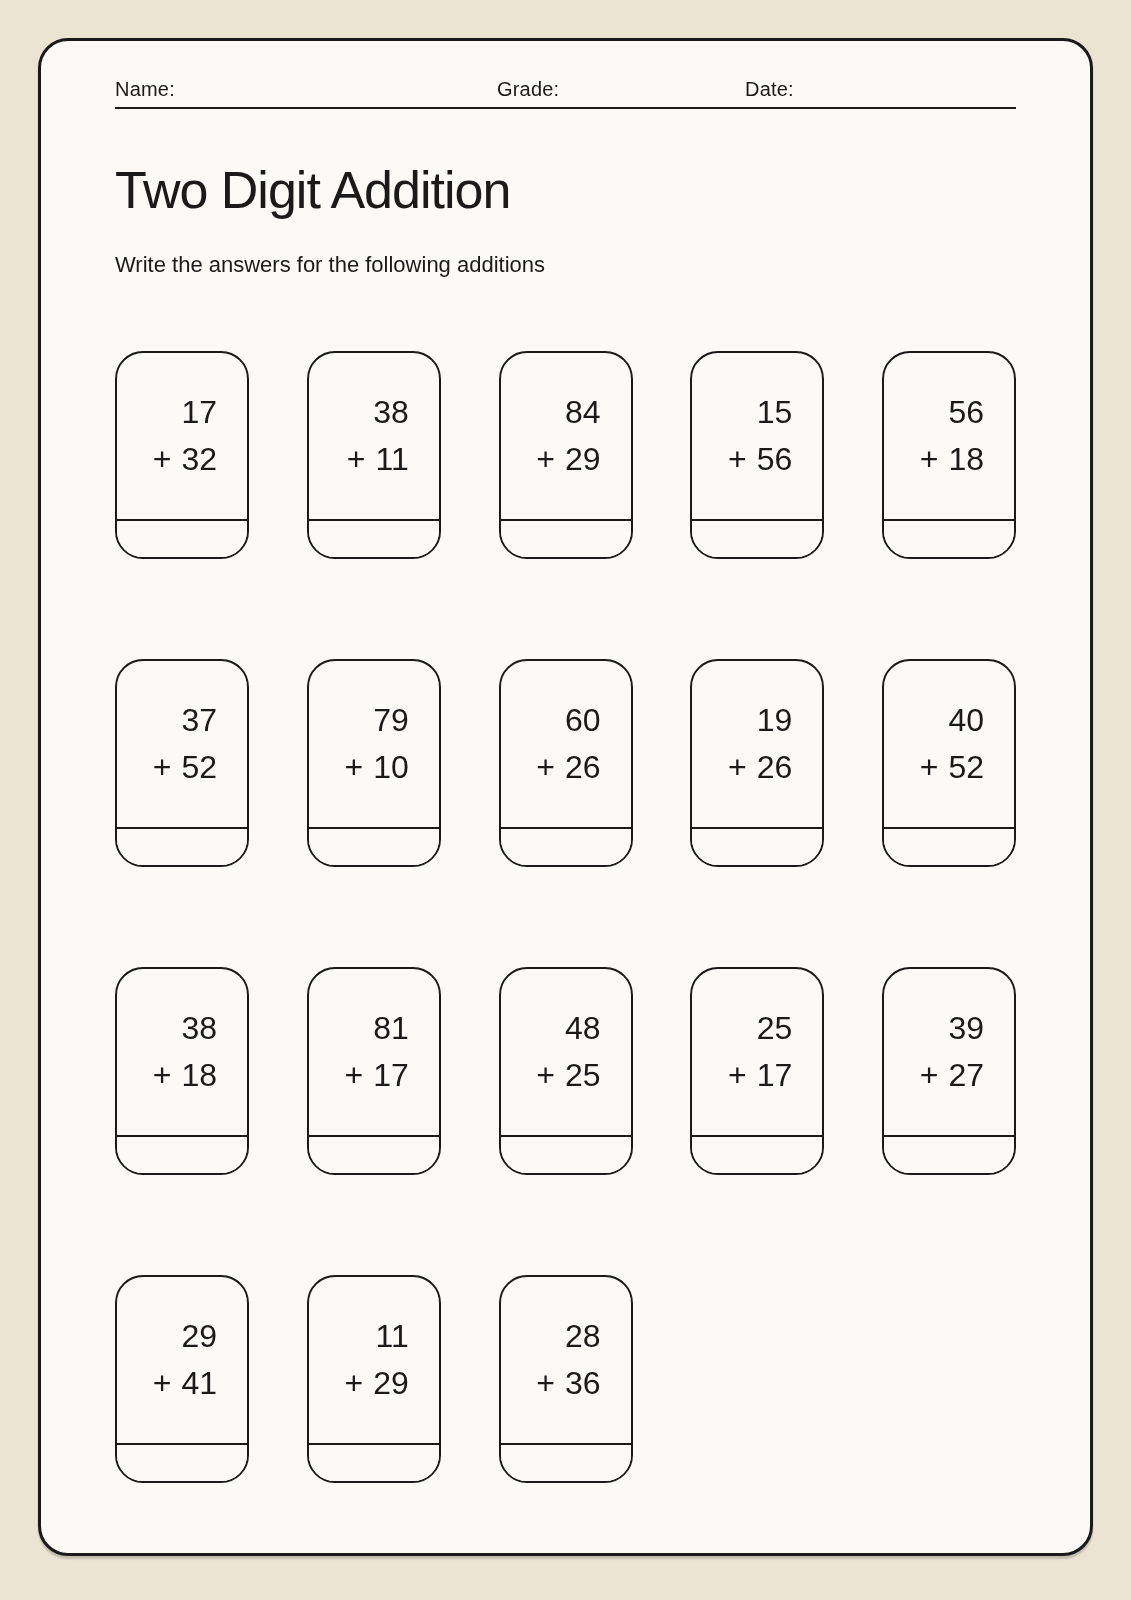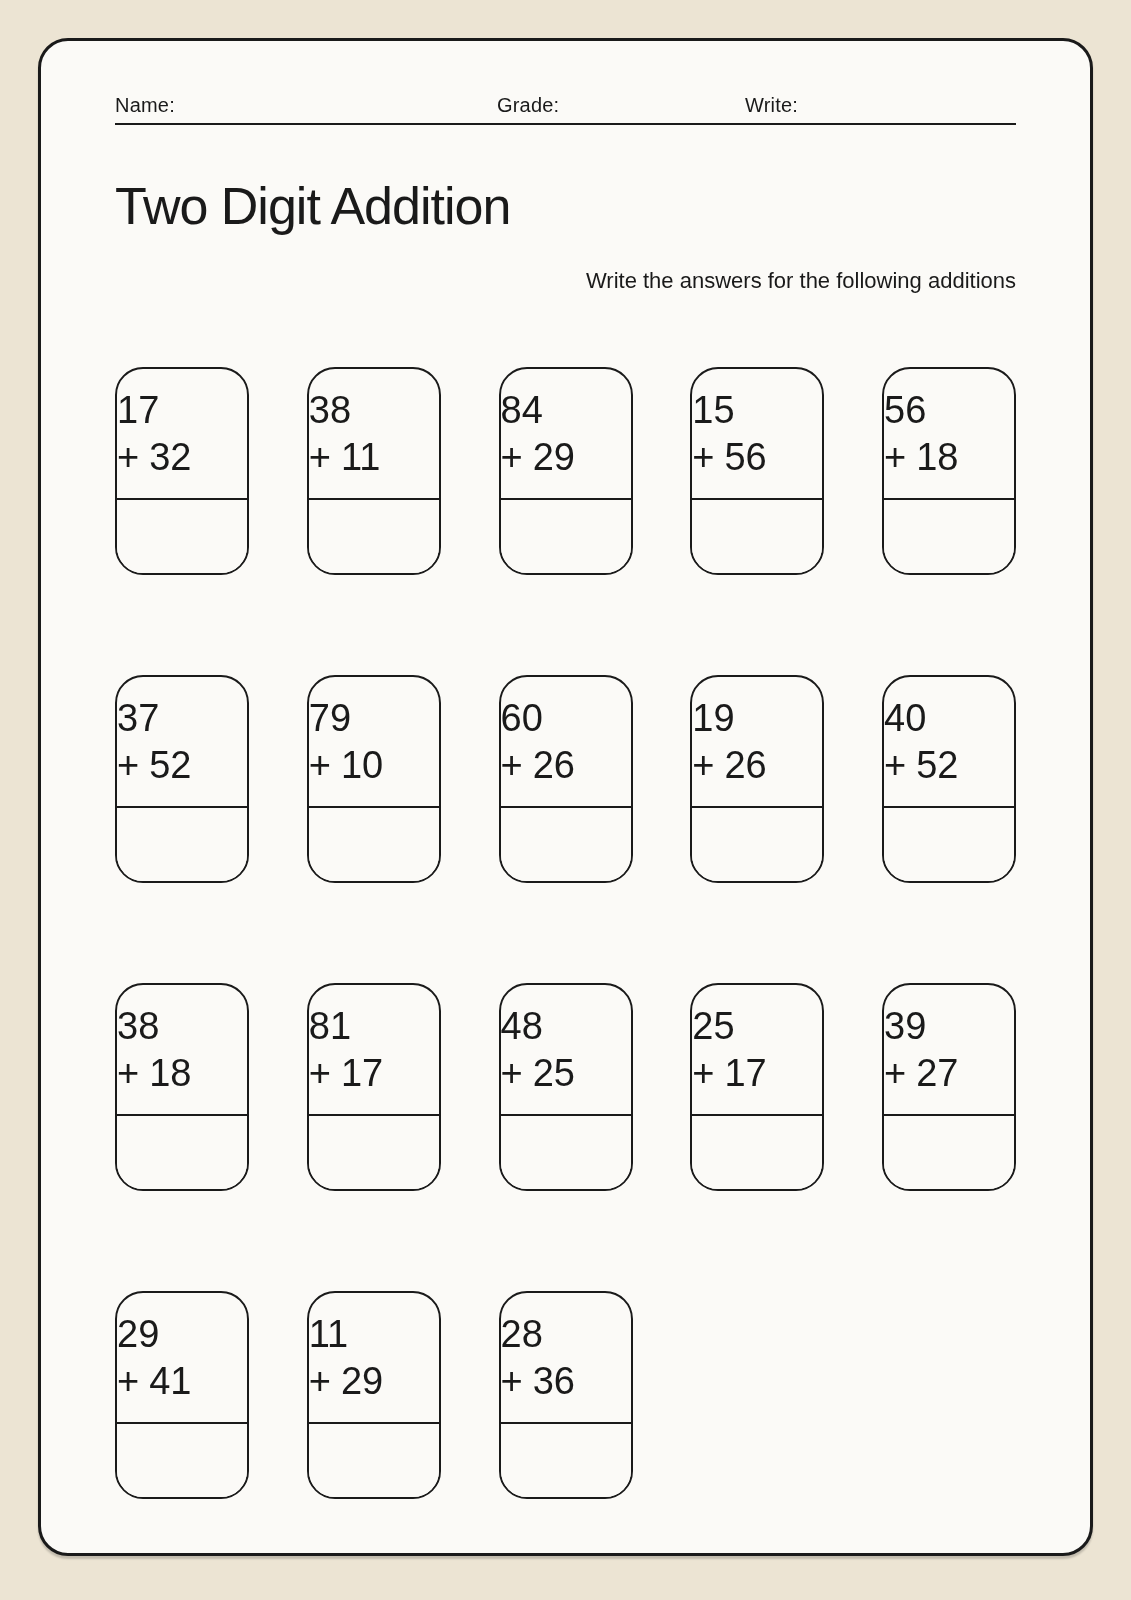--- a/index.html
+++ b/index.html
@@ -24,21 +24,21 @@
     top: 38px;
     width: 1055px;
     height: 1518px;
     background: var(--sheet);
     border: 3px solid var(--ink);
     border-radius: 30px;
     padding: 0 74px;
     box-shadow: 0 3px 2px rgba(0,0,0,0.18);
   }
   .header {
-    margin-top: 52px;
+    margin-top: 36px;
     position: relative;
     height: 24px;
     font-size: 20px;
     line-height: 24px;
     letter-spacing: 0.2px;
   }
   .header .grade { position: absolute; left: 382px; top: 0; text-align: right; }
   .header .date  { position: absolute; left: 630px; top: 0; }
   .header-rule {
     margin-top: 6px;
@@ -49,65 +49,66 @@
     margin: 42px 0 0;
     text-align: left;
     font-size: 52px;
     line-height: 78px;
     font-weight: normal;
     letter-spacing: -1px;
     color: var(--ink);
   }
   .subtitle {
     margin: 22px 0 0;
-    text-align: right;
+    text-align: left;
     font-size: 22px;
     line-height: 28px;
   }
   .grid {
     margin-top: 72px;
     display: grid;
     grid-template-columns: repeat(5, 134px);
     justify-content: space-between;
     row-gap: 100px;
   }
   .card {
     height: 208px;
     border: 2px solid var(--ink);
     border-radius: 28px;
     background: var(--sheet);
     display: flex;
     flex-direction: column;
     overflow: hidden;
   }
   .problem {
-    height: 129px;
+    height: 166px;
     display: flex;
     flex-direction: column;
     justify-content: center;
+    text-align: right;
     padding-right: 30px;
-    font-size: 38px;
+    font-size: 32px;
     line-height: 47px;
     color: var(--ink);
   }
   .plus { margin-right: 10px; }
   .answer {
     flex: 1;
     border-top: 2px solid var(--ink);
     background: var(--sheet);
   }
 </style>
 </head>
 <body>
 
 <div class="sheet">
   <div class="header">
     <span class="hlabel name">Name:</span>
     <span class="hlabel grade">Grade:</span>
-    <span class="hlabel date">Write:</span>
+    <span class="hlabel date">Date:</span>
   </div>
   <div class="header-rule"></div>
 
   <h1 class="title">Two Digit Addition</h1>
   <p class="subtitle">Write the answers for the following additions</p>
 
   <div class="grid" id="grid">
   <div class="card">
     <div class="problem">
       <div class="line top">17</div>

